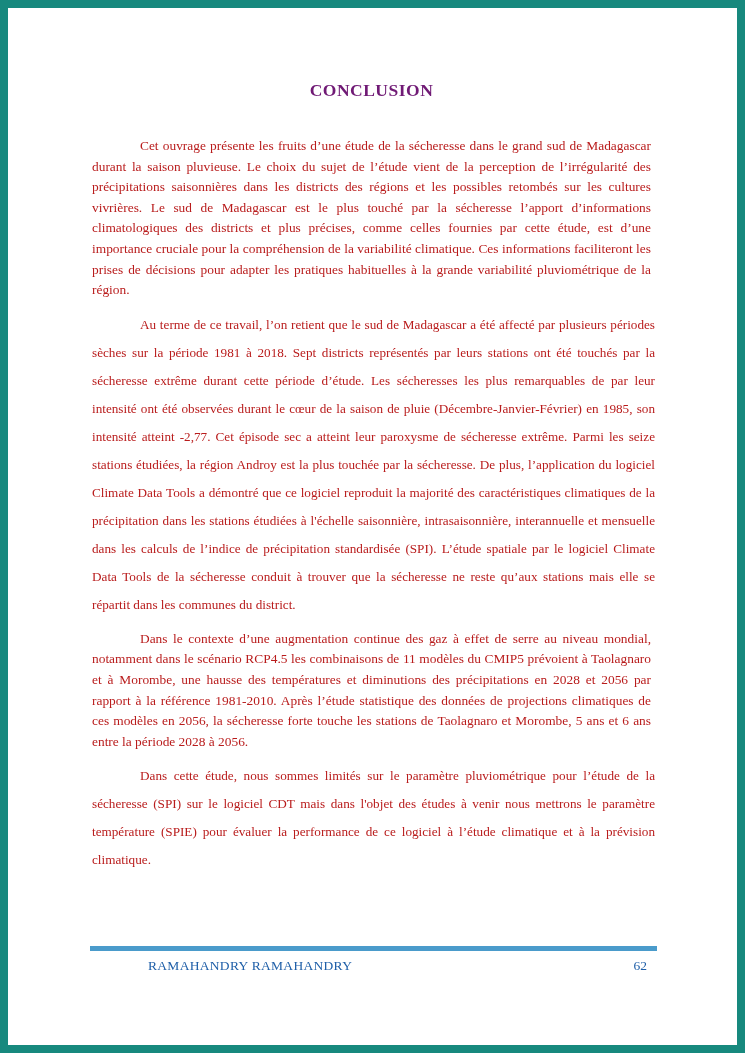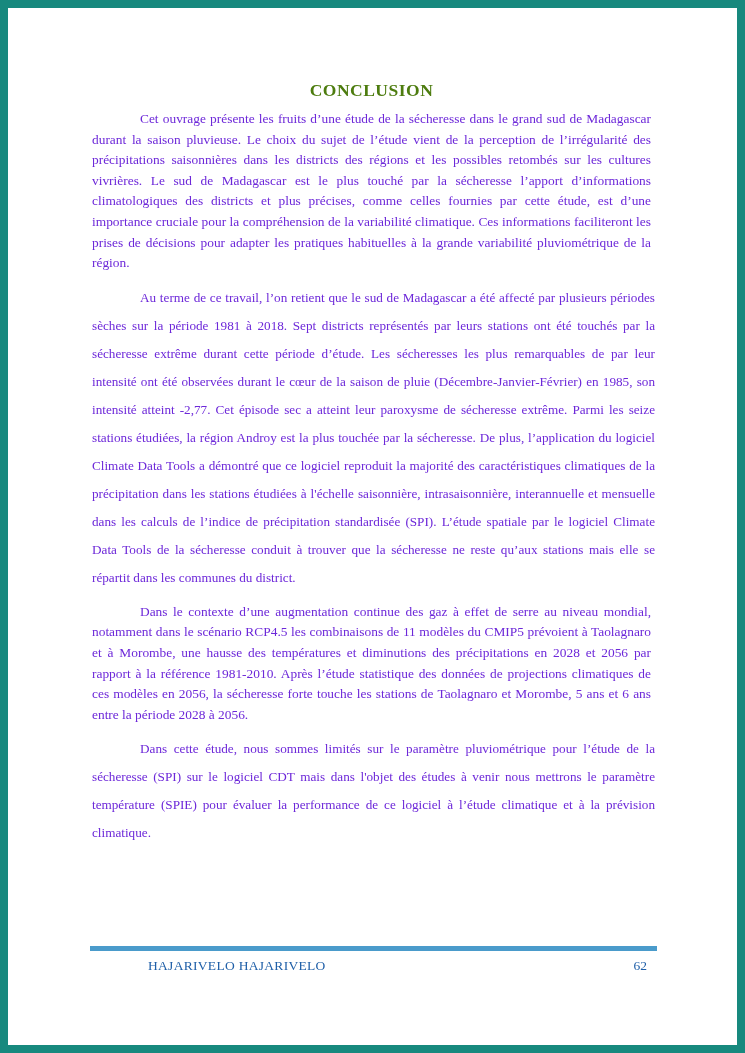--- a/index.html
+++ b/index.html
@@ -15,26 +15,26 @@
     border: 8px solid #17897E;
     overflow: hidden;
   }
   .content {
     padding: 72px 86px 0 84px;
   }
   .doc-title {
     text-align: center;
     font-size: 17.5px;
     font-weight: bold;
-    color: #4d7c0f;
+    color: #701a75;
     letter-spacing: 0.5px;
-    margin-bottom: 8px;
+    margin-bottom: 35px;
   }
   .para {
-    color: #6d28d9;
+    color: #b91c1c;
     text-align: justify;
     text-indent: 48px;
     margin-bottom: 10px;
   }
   .para.loose {
     font-size: 13.4px;
     line-height: 20.6px;
   }
   .para.tight {
     font-size: 13.2px;
@@ -81,17 +81,17 @@
     <p class="para tight">Au terme de ce travail, l’on retient que le sud de Madagascar a été affecté par plusieurs périodes sèches sur la période 1981 à 2018. Sept districts représentés par leurs stations ont été touchés par la sécheresse extrême durant cette période d’étude. Les sécheresses les plus remarquables de par leur intensité ont été observées durant le cœur de la saison de pluie (Décembre-Janvier-Février) en 1985, son intensité atteint -2,77. Cet épisode sec a atteint leur paroxysme de sécheresse extrême. Parmi les seize stations étudiées, la région Androy est la plus touchée par la sécheresse. De plus, l’application du logiciel Climate Data Tools a démontré que ce logiciel reproduit la majorité des caractéristiques climatiques de la précipitation dans les stations étudiées à l'échelle saisonnière, intrasaisonnière, interannuelle et mensuelle dans les calculs de l’indice de précipitation standardisée (SPI). L’étude spatiale par le logiciel Climate Data Tools de la sécheresse conduit à trouver que la sécheresse ne reste qu’aux stations mais elle se répartit dans les communes du district.</p>
 
     <p class="para loose">Dans le contexte d’une augmentation continue des gaz à effet de serre au niveau mondial, notamment dans le scénario RCP4.5 les combinaisons de 11 modèles du CMIP5 prévoient à Taolagnaro et à Morombe, une hausse des températures et diminutions des précipitations en 2028 et 2056 par rapport à la référence 1981-2010. Après l’étude statistique des données de projections climatiques de ces modèles en 2056, la sécheresse forte touche les stations de Taolagnaro et Morombe, 5 ans et 6 ans entre la période 2028 à 2056.</p>
 
     <p class="para tight">Dans cette étude, nous sommes limités sur le paramètre pluviométrique pour l’étude de la sécheresse (SPI) sur le logiciel CDT mais dans l'objet des études à venir nous mettrons le paramètre température (SPIE) pour évaluer la performance de ce logiciel à l’étude climatique et à la prévision climatique.</p>
   </div>
 
   <div class="footer">
     <div class="footer-rule"></div>
     <div class="footer-row">
-      <span class="footer-author">HAJARIVELO HAJARIVELO</span>
+      <span class="footer-author">RAMAHANDRY RAMAHANDRY</span>
       <span class="footer-page">62</span>
     </div>
   </div>
 </div>
 
 </body></html>

